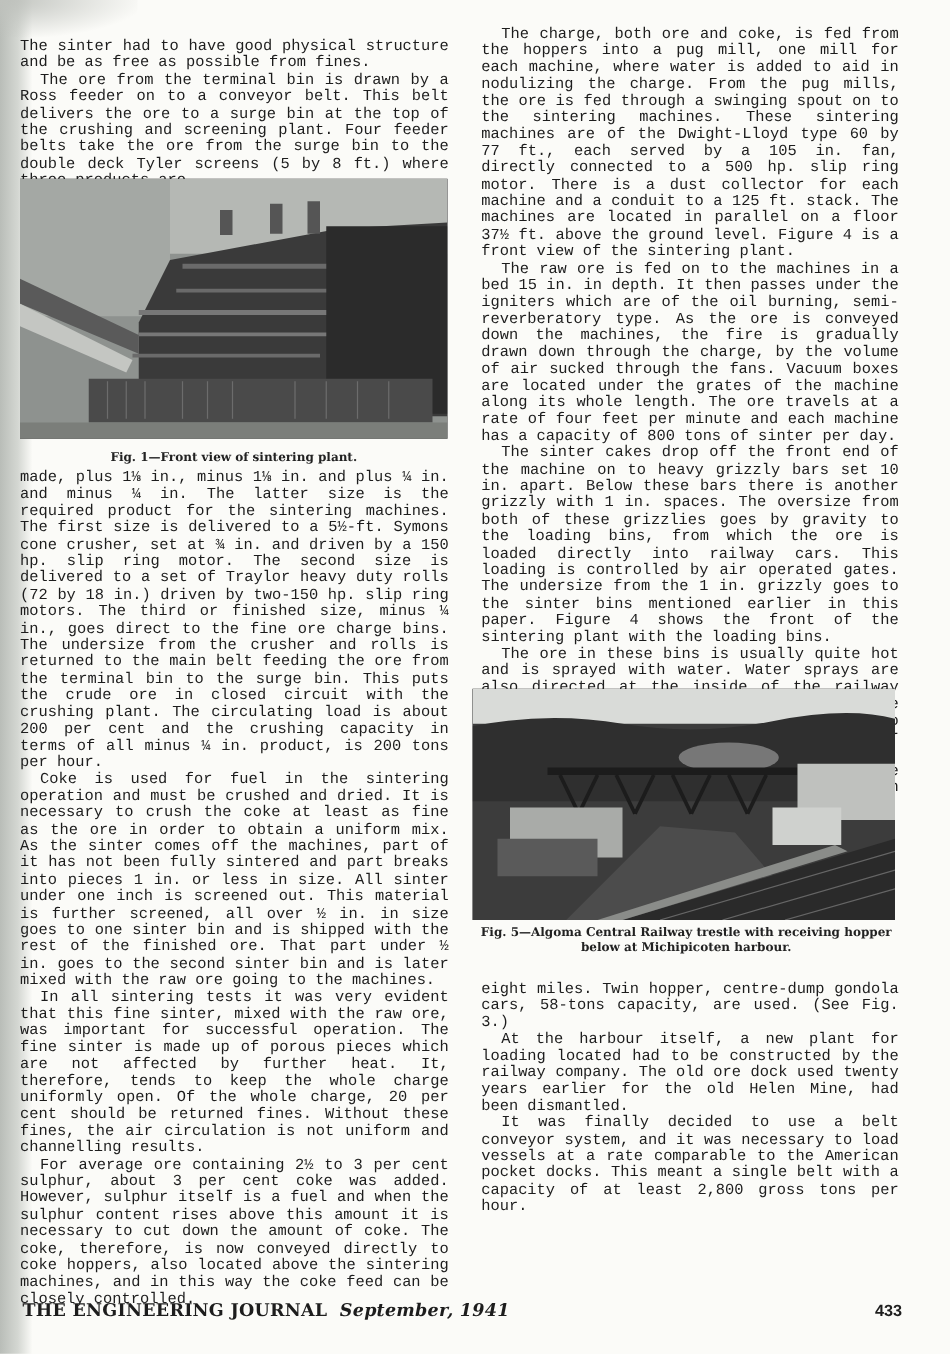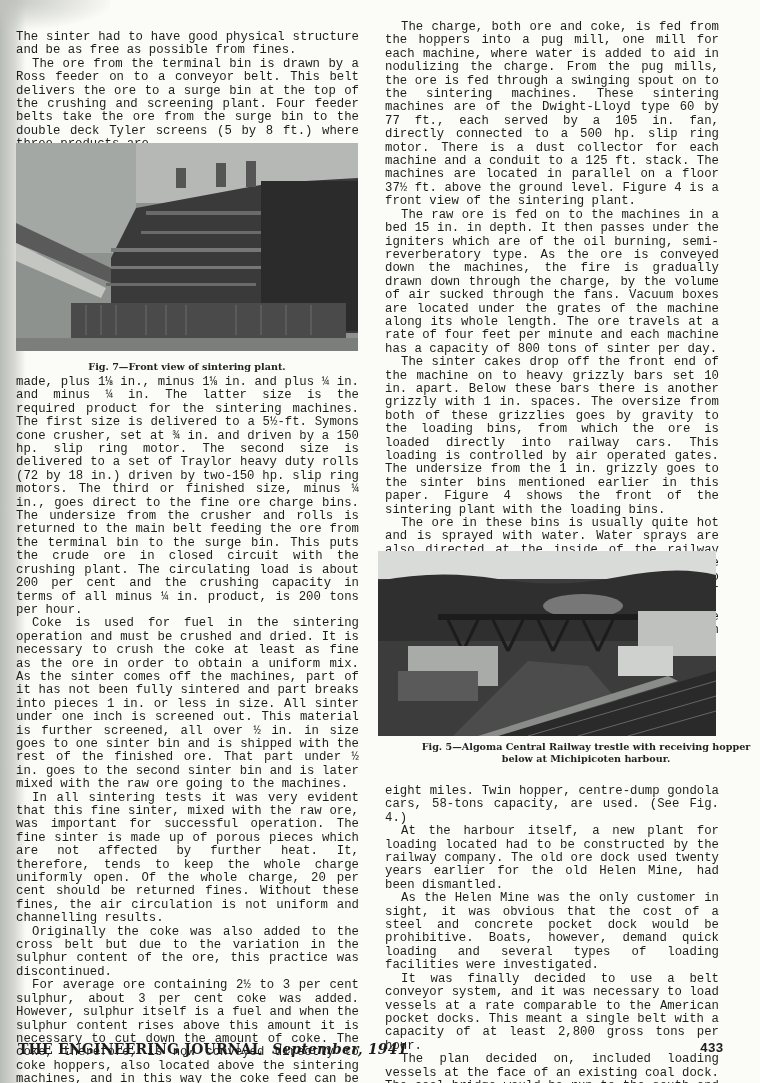--- a/index.html
+++ b/index.html
@@ -33,30 +33,30 @@
     position: absolute; background: #2a2a2a; overflow: hidden;
   }
   .fig4 { left: 16px; top: 143px; width: 342px; height: 208px; }
   .fig5 { left: 378px; top: 551px; width: 338px; height: 185px; }
   .figcap {
     position: absolute; font-family: "DejaVu Serif", serif;
     font-weight: bold; font-size: 9.6px; text-align: center; line-height: 11.5px;
     color: #222;
   }
   .cap4 { left: 16px; top: 361px; width: 342px; }
-  .cap5 { left: 378px; top: 741px; width: 342px; margin-left: 37px; }
+  .cap5 { left: 378px; top: 741px; width: 342px; }
   .footer-journal {
     position: absolute; left: 18px; top: 1041px;
     font-family: "DejaVu Serif", serif; font-size: 14px; font-weight: bold;
     letter-spacing: 0.2px;
   }
   .footer-journal .date { font-style: italic; margin-left: 10px; }
   .page-number {
     position: absolute; left: 700px; top: 1041px;
-    font-family: Liberation Mono, monospace; font-size: 13px; font-weight: bold;
+    font-family: Liberation Sans, sans-serif; font-size: 13px; font-weight: bold;
   }
   svg { display: block; }
 </style>
 </head>
 <body>
 
 <div class="scan-edge"></div>
 <div class="scan-top"></div>
 
 <div class="col col-left">
@@ -93,27 +93,26 @@
       <line x1="150" y1="162" x2="150" y2="192"></line>
         <line x1="170" y1="162" x2="170" y2="192"></line>
       <line x1="220" y1="162" x2="220" y2="192"></line>
         <line x1="245" y1="162" x2="245" y2="192"></line>
       <line x1="270" y1="162" x2="270" y2="192"></line>
         <line x1="295" y1="162" x2="295" y2="192"></line>
     </g>
     <rect x="0" y="195" width="342" height="13" fill="#7b7e7a"></rect>
   </svg>
 </div>
-<div class="figcap cap4">Fig. 7—Front view of sintering plant.</div>
+<div class="figcap cap4">Fig. 1—Front view of sintering plant.</div>
 
 <div class="col col-lower-left">
   <p class="noindent">made, plus 1⅛ in., minus 1⅛ in. and plus ¼ in. and minus ¼ in. The latter size is the required product for the sintering machines. The first size is delivered to a 5½-ft. Symons cone crusher, set at ¾ in. and driven by a 150 hp. slip ring motor. The second size is delivered to a set of Traylor heavy duty rolls (72 by 18 in.) driven by two-150 hp. slip ring motors. The third or finished size, minus ¼ in., goes direct to the fine ore charge bins. The undersize from the crusher and rolls is returned to the main belt feeding the ore from the terminal bin to the surge bin. This puts the crude ore in closed circuit with the crushing plant. The circulating load is about 200 per cent and the crushing capacity in terms of all minus ¼ in. product, is 200 tons per hour.</p>
   <p>Coke is used for fuel in the sintering operation and must be crushed and dried. It is necessary to crush the coke at least as fine as the ore in order to obtain a uniform mix. As the sinter comes off the machines, part of it has not been fully sintered and part breaks into pieces 1 in. or less in size. All sinter under one inch is screened out. This material is further screened, all over ½ in. in size goes to one sinter bin and is shipped with the rest of the finished ore. That part under ½ in. goes to the second sinter bin and is later mixed with the raw ore going to the machines.</p>
   <p>In all sintering tests it was very evident that this fine sinter, mixed with the raw ore, was important for successful operation. The fine sinter is made up of porous pieces which are not affected by further heat. It, therefore, tends to keep the whole charge uniformly open. Of the whole charge, 20 per cent should be returned fines. Without these fines, the air circulation is not uniform and channelling results.</p>
-  <p>Originally the coke was also added to the cross belt but due to the variation in the sulphur content of the ore, this practice was discontinued.</p>
   <p>For average ore containing 2½ to 3 per cent sulphur, about 3 per cent coke was added. However, sulphur itself is a fuel and when the sulphur content rises above this amount it is necessary to cut down the amount of coke. The coke, therefore, is now conveyed directly to coke hoppers, also located above the sintering machines, and in this way the coke feed can be closely controlled.</p>
 </div>
 
 <div class="col col-right">
   <p>The charge, both ore and coke, is fed from the hoppers into a pug mill, one mill for each machine, where water is added to aid in nodulizing the charge. From the pug mills, the ore is fed through a swinging spout on to the sintering machines. These sintering machines are of the Dwight-Lloyd type 60 by 77 ft., each served by a 105 in. fan, directly connected to a 500 hp. slip ring motor. There is a dust collector for each machine and a conduit to a 125 ft. stack. The machines are located in parallel on a floor 37½ ft. above the ground level. Figure 4 is a front view of the sintering plant.</p>
   <p>The raw ore is fed on to the machines in a bed 15 in. in depth. It then passes under the igniters which are of the oil burning, semi-reverberatory type. As the ore is conveyed down the machines, the fire is gradually drawn down through the charge, by the volume of air sucked through the fans. Vacuum boxes are located under the grates of the machine along its whole length. The ore travels at a rate of four feet per minute and each machine has a capacity of 800 tons of sinter per day.</p>
   <p>The sinter cakes drop off the front end of the machine on to heavy grizzly bars set 10 in. apart. Below these bars there is another grizzly with 1 in. spaces. The oversize from both of these grizzlies goes by gravity to the loading bins, from which the ore is loaded directly into railway cars. This loading is controlled by air operated gates. The undersize from the 1 in. grizzly goes to the sinter bins mentioned earlier in this paper. Figure 4 shows the front of the sintering plant with the loading bins.</p>
   <p>The ore in these bins is usually quite hot and is sprayed with water. Water sprays are also directed at the inside of the railway cars. This spraying avoids the warping of the steel plates in the bin and railway cars. To prevent dust there should be about 0.7 per cent moisture in the ore as it is shipped.</p>
   <p>The Algoma Central Railway handle the ore from the sintering plant to Michipicoten Harbour, a distance of</p>
 </div>
@@ -148,23 +147,21 @@
       <line x1="150" y1="185" x2="338" y2="130"></line>
       <line x1="200" y1="185" x2="338" y2="145"></line>
       <line x1="250" y1="185" x2="338" y2="160"></line>
     </g>
     <polygon points="100,185 290,125 300,130 120,185" fill="#8a8c89"></polygon>
   </svg>
 </div>
 <div class="figcap cap5">Fig. 5—Algoma Central Railway trestle with receiving hopper below at Michipicoten harbour.</div>
 
 <div class="col col-lower-right">
-  <p class="noindent">eight miles. Twin hopper, centre-dump gondola cars, 58-tons capacity, are used. (See Fig. 4.)</p>
+  <p class="noindent">eight miles. Twin hopper, centre-dump gondola cars, 58-tons capacity, are used. (See Fig. 3.)</p>
   <p>At the harbour itself, a new plant for loading located had to be constructed by the railway company. The old ore dock used twenty years earlier for the old Helen Mine, had been dismantled.</p>
-  <p>As the Helen Mine was the only customer in sight, it was obvious that the cost of a steel and concrete pocket dock would be prohibitive. Boats, however, demand quick loading and several types of loading facilities were investigated.</p>
   <p>It was finally decided to use a belt conveyor system, and it was necessary to load vessels at a rate comparable to the American pocket docks. This meant a single belt with a capacity of at least 2,800 gross tons per hour.</p>
-  <p>The plan decided on, included loading vessels at the face of an existing coal dock. The coal bridge would be run to the south end of the dock, thus allowing free use of the entire frontage for loading iron ore.</p>
 </div>
 
 <div class="footer-journal">
   <span>THE ENGINEERING JOURNAL</span><span class="date">September, 1941</span>
 </div>
 <div class="page-number">433</div>
 
 </body></html>

